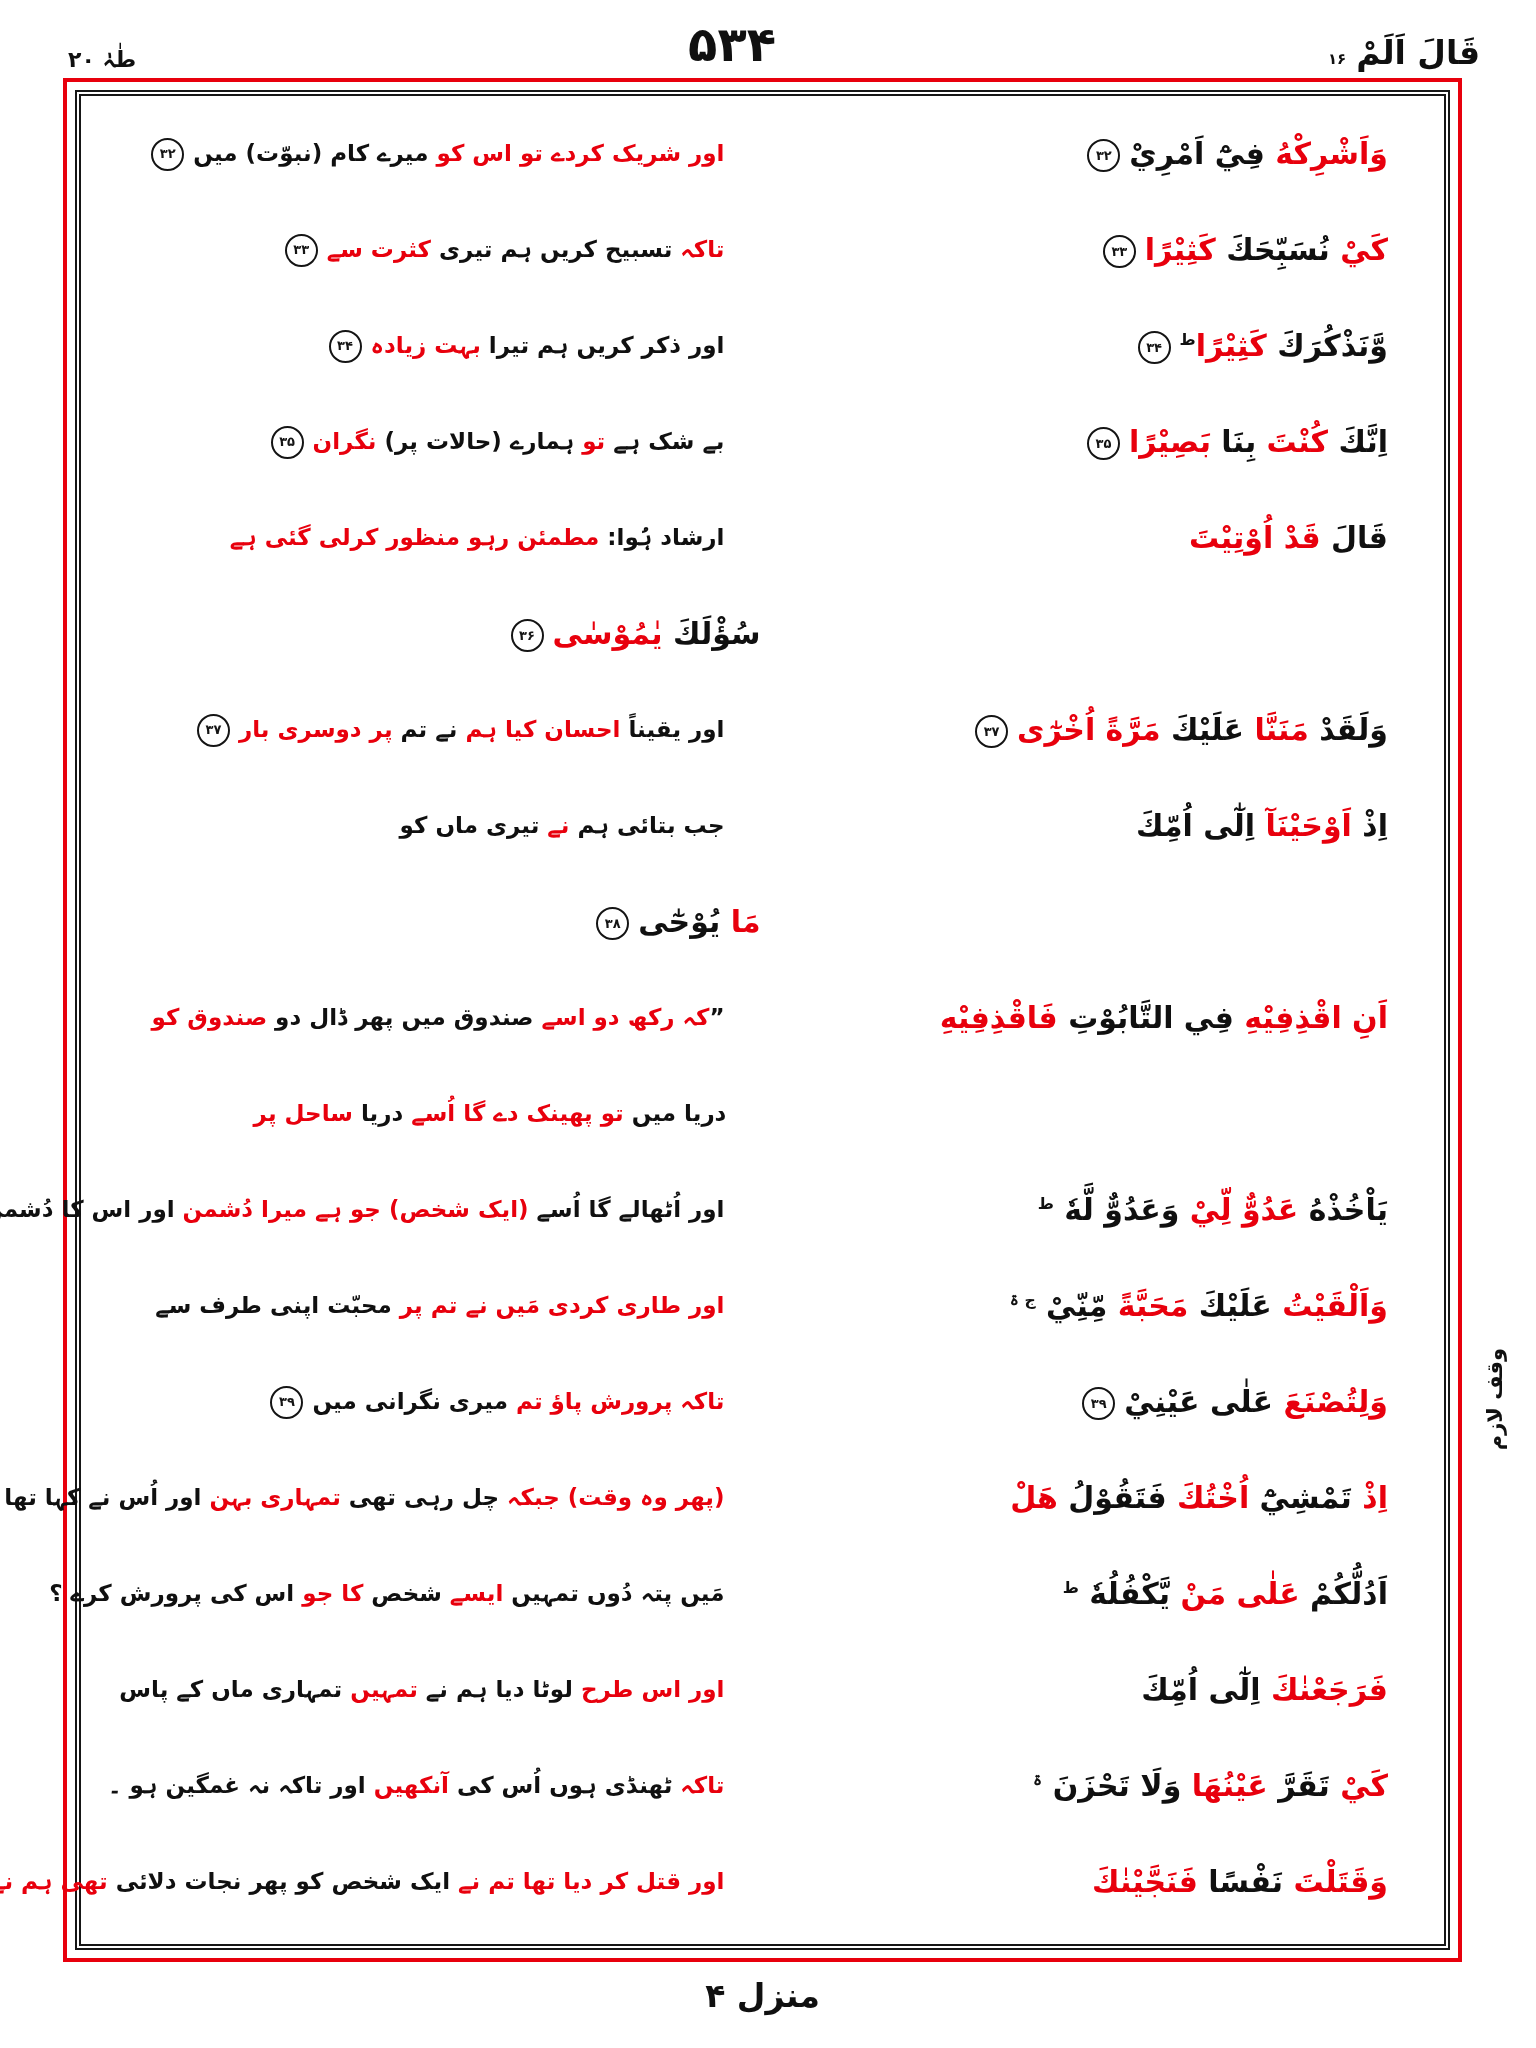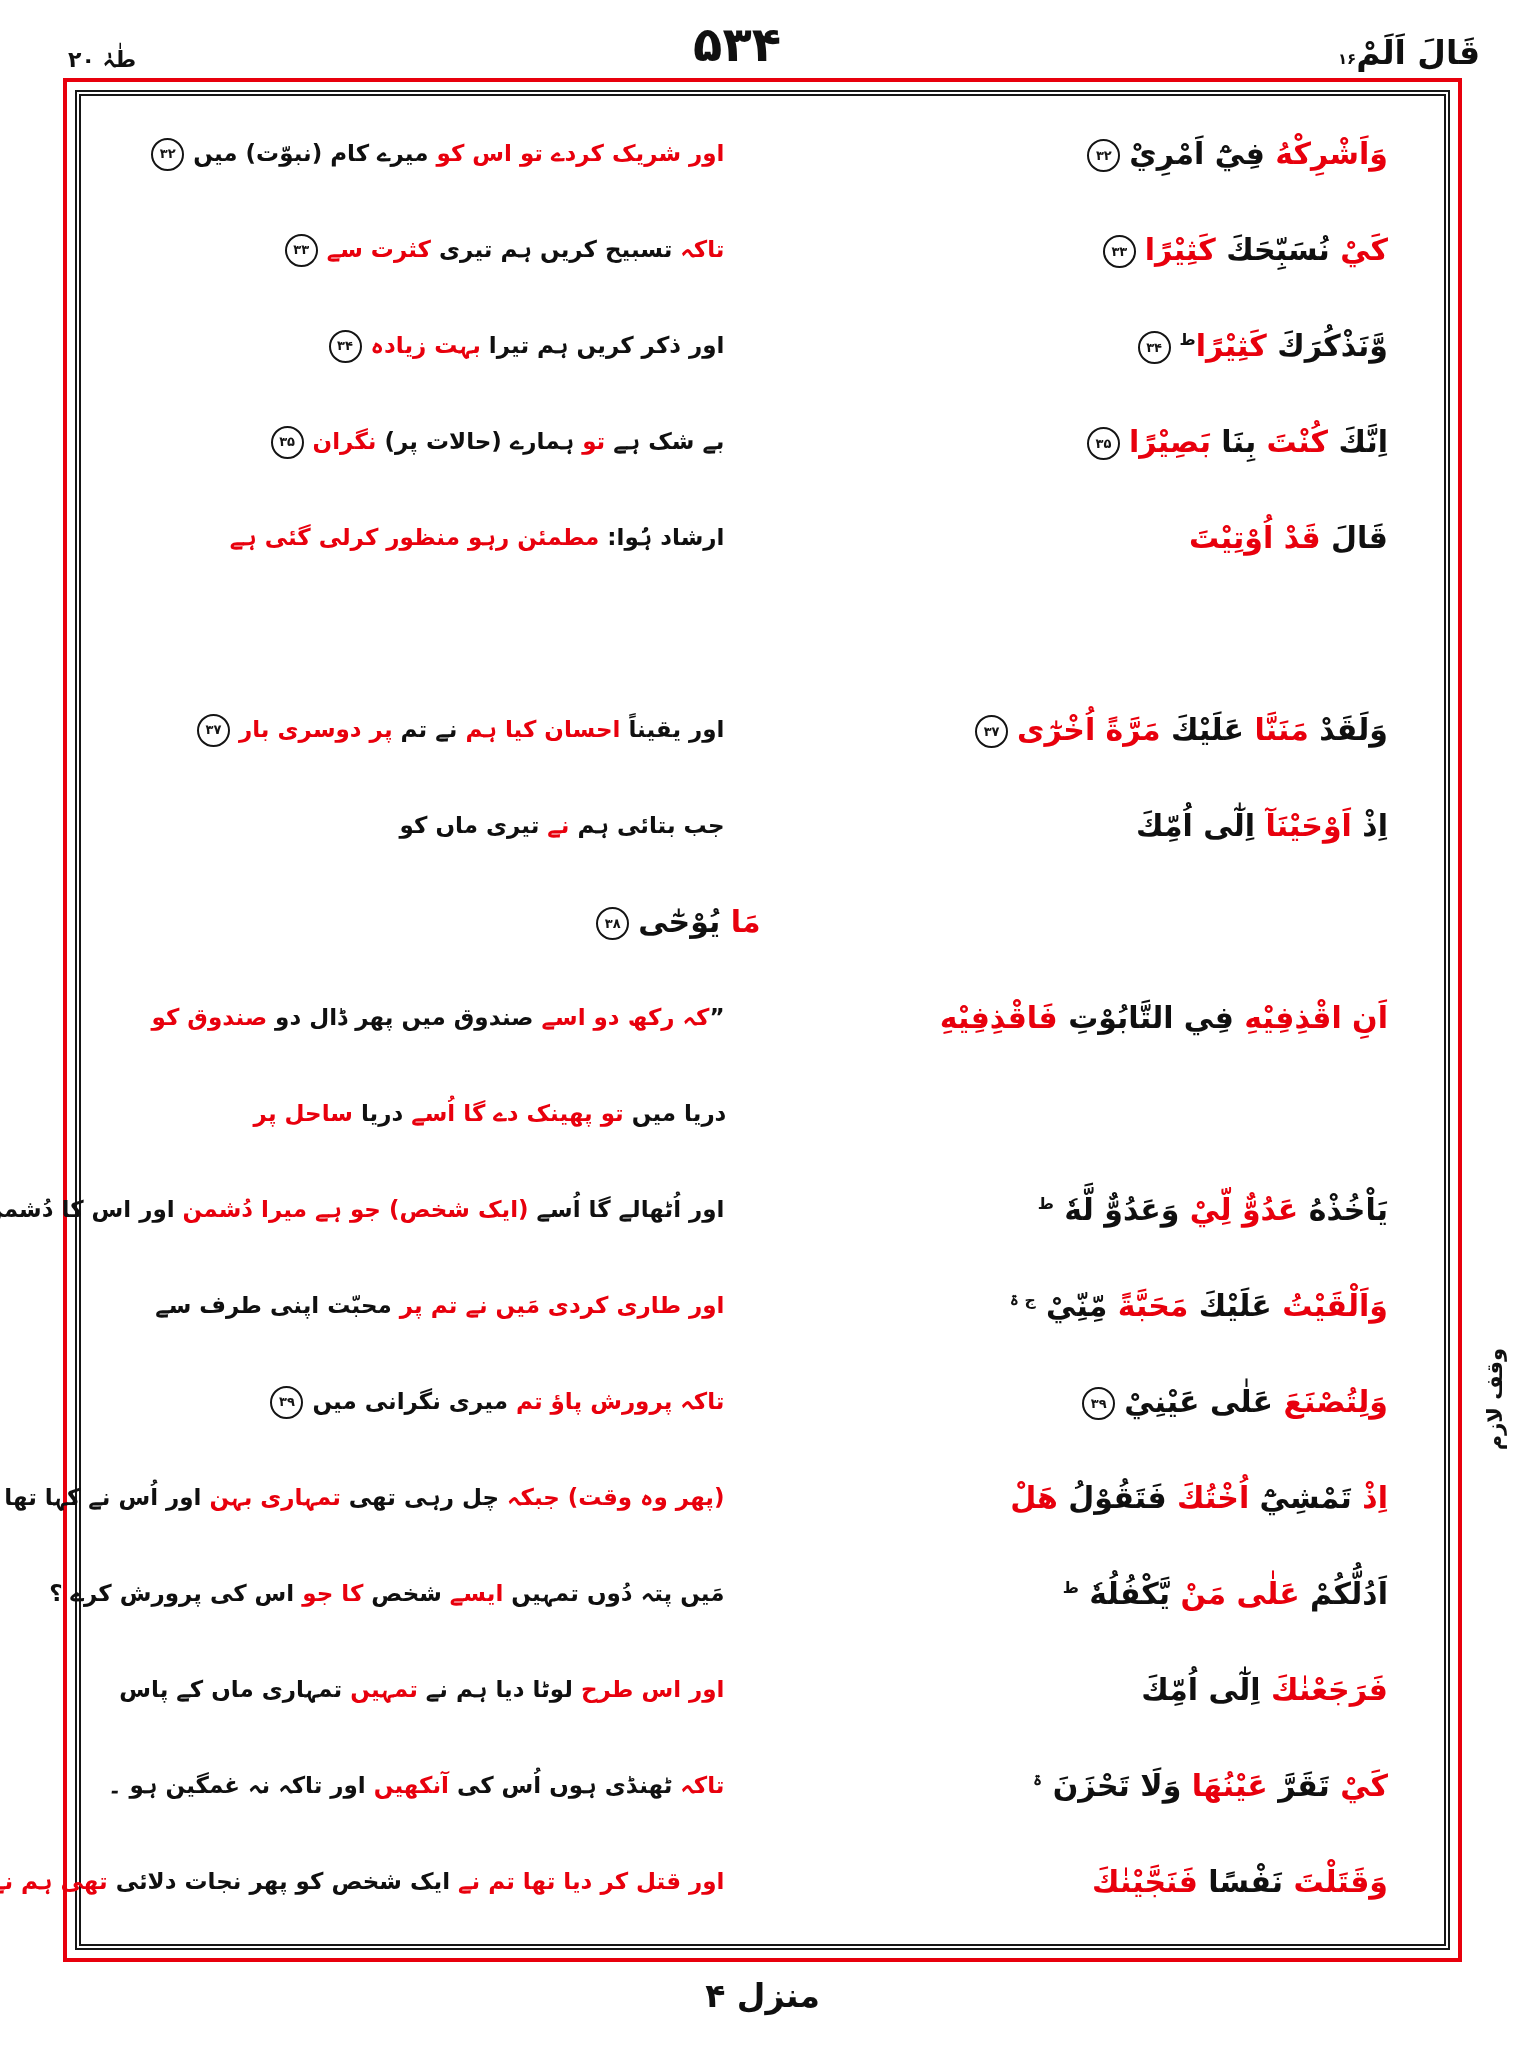--- a/index.html
+++ b/index.html
@@ -8,21 +8,21 @@
     font-family:"DejaVu Sans",sans-serif;color:#101010;overflow:hidden;
   }
   .header{
     position:absolute;top:12px;left:60px;width:1412px;height:60px;
     display:flex;justify-content:space-between;align-items:flex-end;padding:0 8px;
     direction:ltr;
   }
   .hdr-left{font-size:22px;font-weight:bold;}
   .hdr-center{font-size:48px;font-weight:bold;letter-spacing:2px;}
   .hdr-right{font-size:33px;font-weight:bold;}
-  .hdr-right .juz-num{font-size:15px;font-weight:bold;vertical-align:baseline;margin-right:0;}
+  .hdr-right .juz-num{font-size:15px;font-weight:bold;vertical-align:baseline;margin-right:10px;}
   .frame{
     position:absolute;left:63px;top:78px;width:1399px;height:1884px;
     border:4px solid #e8000d;background:#fff;box-sizing:border-box;
   }
   .frame-inner{
     position:absolute;inset:8px;border:6px double #161616;box-sizing:border-box;
   }
   .rows{
     position:absolute;inset:10px 14px 14px 14px;
     display:grid;grid-template-rows:repeat(19,1fr);
@@ -99,20 +99,23 @@
         </div>
         <div class="row">
           <div class="cell cell-urdu">
             <span class="line"><span class="k">ارشاد ہُوا: </span><span class="r">مطمئن رہو منظور کرلی گئی ہے</span></span>
           </div>
           <div class="cell cell-arabic">
             <span class="line"><span class="k">قَالَ </span><span class="r">قَدْ اُوْتِيْتَ</span></span>
           </div>
         </div>
         <div class="row">
+          <div class="cell cell-arabic">
+            <span class="line"><span class="k">سُؤْلَكَ </span><span class="r">يٰمُوْسٰى</span><span class="marker">۳۶</span></span>
+          </div>
         </div>
         <div class="row">
           <div class="cell cell-urdu">
             <span class="line"><span class="k">اور یقیناً </span><span class="r">احسان کیا ہم </span><span class="k">نے تم </span><span class="r">پر دوسری بار</span><span class="marker">۳۷</span></span>
           </div>
           <div class="cell cell-arabic">
             <span class="line"><span class="k">وَلَقَدْ </span><span class="r">مَنَنَّا </span><span class="k">عَلَيْكَ </span><span class="r">مَرَّةً اُخْرٰٓى</span><span class="marker">۳۷</span></span>
           </div>
         </div>
         <div class="row">

